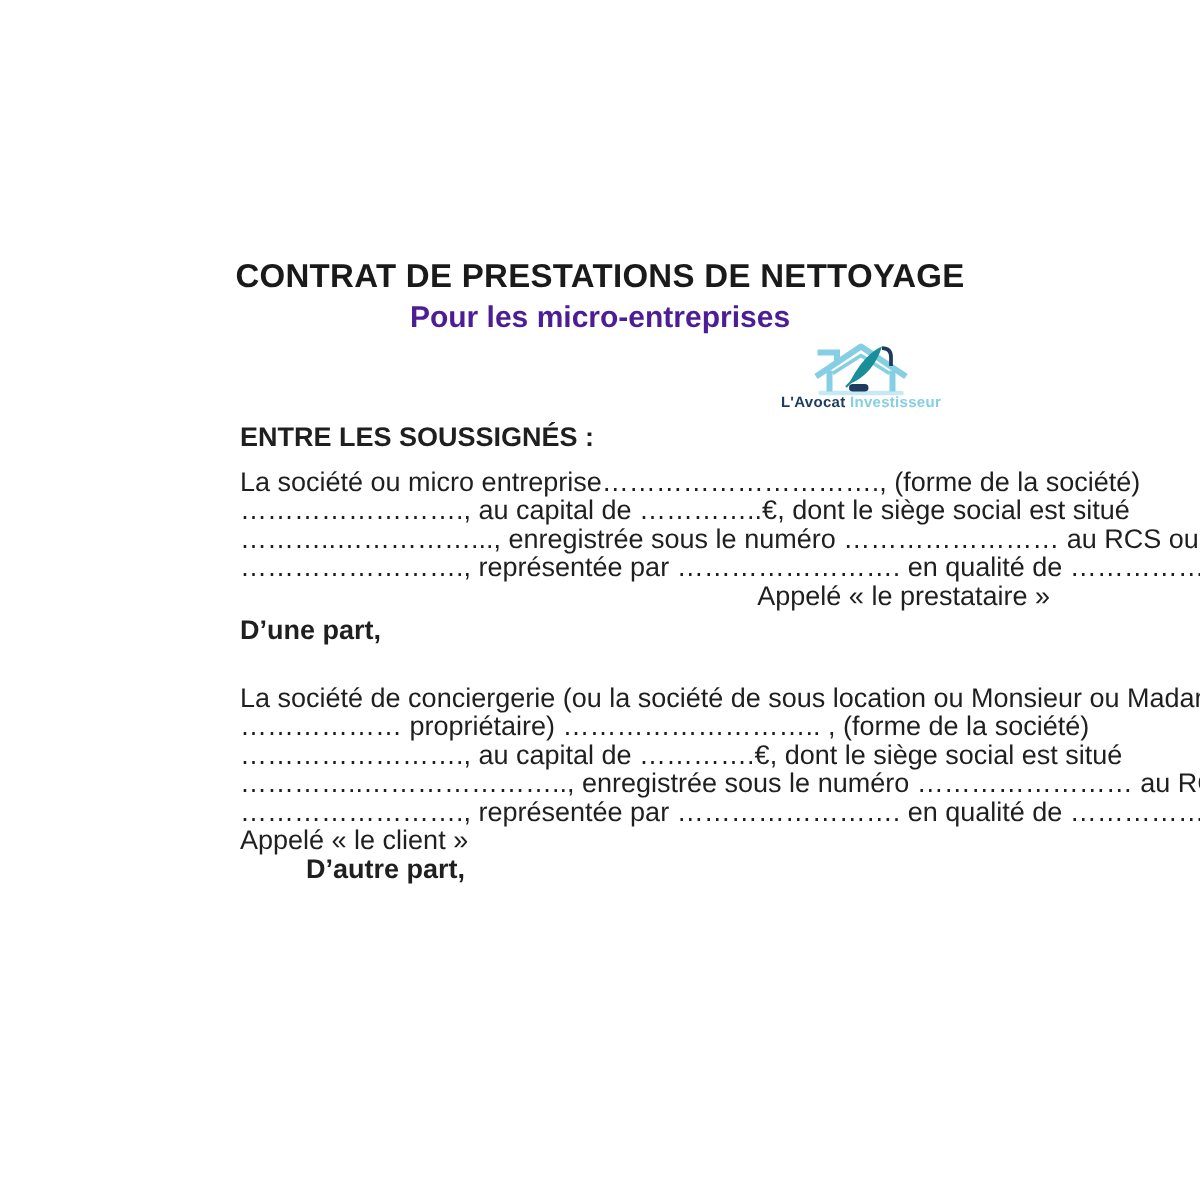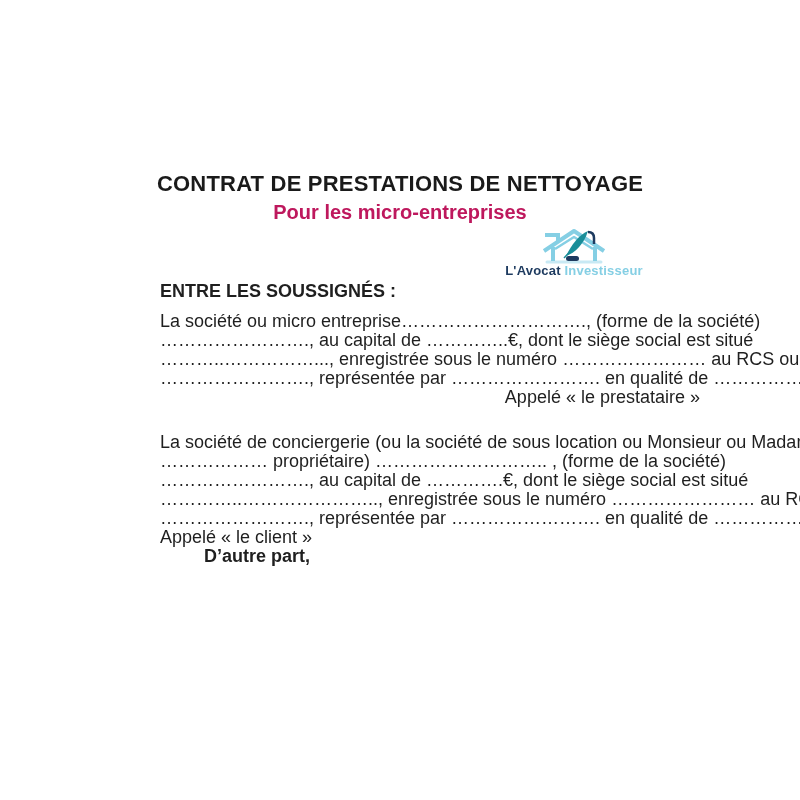--- a/index.html
+++ b/index.html
@@ -29,33 +29,33 @@
     margin: 0;
   }
   .doc-subtitle {
     position: absolute;
     top: 201px;
     left: 0;
     width: 100%;
     text-align: center;
     font-size: 20px;
     font-weight: bold;
-    color: #be185d;
+    color: #4c1d95;
     margin: 0;
   }
   .logo {
     position: absolute;
     top: 228px;
     left: 498px;
     width: 152px;
     text-align: center;
   }
   .logo svg { display: block; margin: 0 auto; }
   .logo-text {
-    font-size: 13px;
+    font-size: 10px;
     font-weight: bold;
     margin-top: -1px;
     letter-spacing: 0.2px;
     white-space: nowrap;
   }
   .logo-text .brand-dark  { color: var(--logo-dark, #1d3a5f); }
   .logo-text .brand-light { color: var(--logo-light, #85cfe4); }
 
   .icon-lightblue { stroke: var(--logo-light, #85cfe4); fill: none; }
   .icon-shadow    { stroke: #c8e9f4; fill: none; }
@@ -118,20 +118,21 @@
     </div>
   </div>
 
   <div class="content">
     <p class="para b">ENTRE LES SOUSSIGNÉS :</p>
     <p class="para mt-party1">La société ou micro entreprise…………………………., (forme de la société)
 ……………………., au capital de …………..€, dont le siège social est situé
 ………..……………..., enregistrée sous le numéro …………………… au RCS ou RNE de
 ……………………., représentée par ……………………. en qualité de ………………...
 Appelé « le prestataire »</p>
+    <p class="para b mt-dune">D’une part,</p>
     <p class="para mt-party2">La société de conciergerie (ou la société de sous location ou Monsieur ou Madame
 ……………… propriétaire) ……………………….. , (forme de la société)
 ……………………., au capital de ………….€, dont le siège social est situé
 …………..………………….., enregistrée sous le numéro …………………… au RCS de
 ……………………., représentée par ……………………. en qualité de ………………...
 Appelé « le client »</p>
     <p class="para b mt-dautre">D’autre part,</p>
   </div>
 
 </div>

